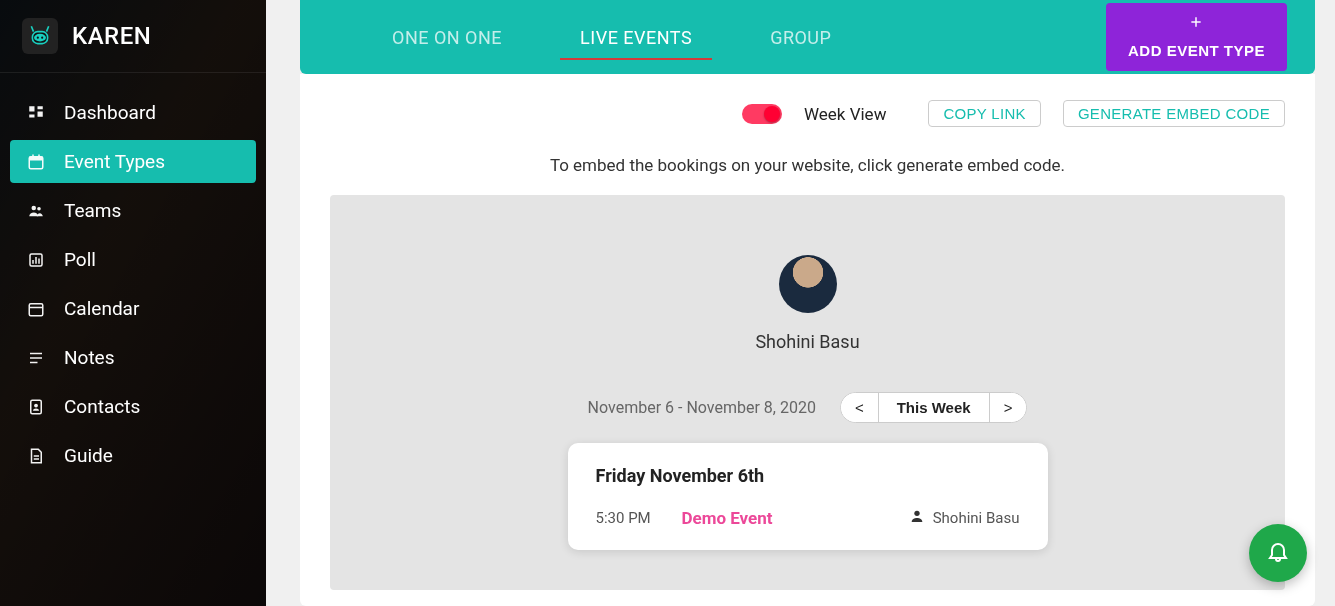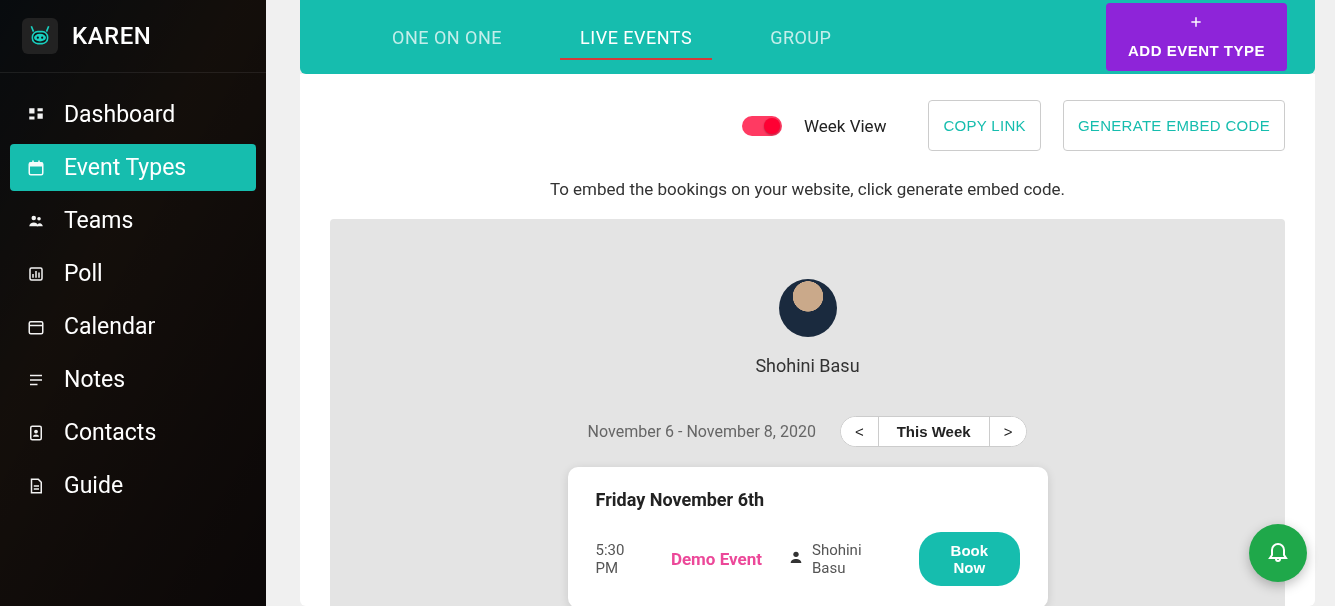--- a/index.html
+++ b/index.html
@@ -36,21 +36,21 @@
     position:relative;
   }
   .brand-logo svg { width: 26px; height: 26px; }
   .brand-name { font-size: 24px; font-weight: 500; letter-spacing: 0.5px; }
   .nav { padding: 18px 10px 0 10px; flex:1; }
   .nav-item {
     display: flex;
     align-items: center;
     gap: 18px;
     padding: 10px 16px;
-    font-size: 23px;
+    font-size: 19px;
     color: #fff;
     border-radius: 4px;
     margin-bottom: 6px;
     cursor: pointer;
   }
   .nav-item .icon { width: 20px; height: 20px; display:flex;align-items:center;justify-content:center; opacity:0.95; }
   .nav-item.active { background: #16bdae; }
   .nav-section-gap { height: 120px; }
   .nav-bottom { padding: 0 10px 10px 10px; }
   
@@ -103,21 +103,21 @@
     overflow:hidden;
   }
   .toolbar { display:flex; align-items:center; justify-content:flex-end; gap:22px; }
   .toggle {
     width:40px; height:20px; background:#ff3a62; border-radius:20px; position:relative; cursor:pointer;
   }
   .toggle::after { content:""; position:absolute; right:2px; top:2px; width:16px; height:16px; background:#ff0033; border-radius:50%; box-shadow:0 1px 2px rgba(0,0,0,0.3); }
   .toggle-label { font-size:17px; color:#222; margin-right:20px; }
   .outline-btn {
     border:1px solid #ccc; background:#fff; color:#16bdae;
-    padding:16px 14px; font-size:15px; border-radius:4px; cursor:pointer; letter-spacing:0.3px;
+    padding:4px 14px; font-size:15px; border-radius:4px; cursor:pointer; letter-spacing:0.3px;
   }
   .embed-hint { text-align:center; font-size:17px; color:#333; margin:28px 0 20px; }
   .booking-panel {
     background:#e4e4e4; border-radius:4px; padding:60px 40px 40px 40px;
     display:flex; flex-direction:column; align-items:center;
   }
   .avatar {
     width:58px; height:58px; border-radius:50%;
     background: radial-gradient(circle at 50% 30%, #caa98a 0 30%, #1a2a3e 31% 100%);
     margin-bottom:18px;
@@ -314,21 +314,20 @@
           <div class="event-title">Demo Event</div>
           <div class="event-host">
             <span>
               <svg width="16" height="16" viewBox="0 0 24 24" fill="#333">
                   <circle cx="12" cy="8" r="4"></circle>
                   <path d="M4 21c0-4 4-6 8-6s8 2 8 6"></path>
                 </svg>
             </span>
             <span>Shohini Basu</span>
           </div>
-          <button class="book-btn">Book Now</button>
         </div>
       </div>
     </div>
   </div>
 </main>
 
 <div class="fab">
   <span>
     <svg width="24" height="24" viewBox="0 0 24 24" fill="none" stroke="#fff" stroke-width="2">
         <path d="M18 16v-5a6 6 0 10-12 0v5l-2 3h16l-2-3z"></path>

